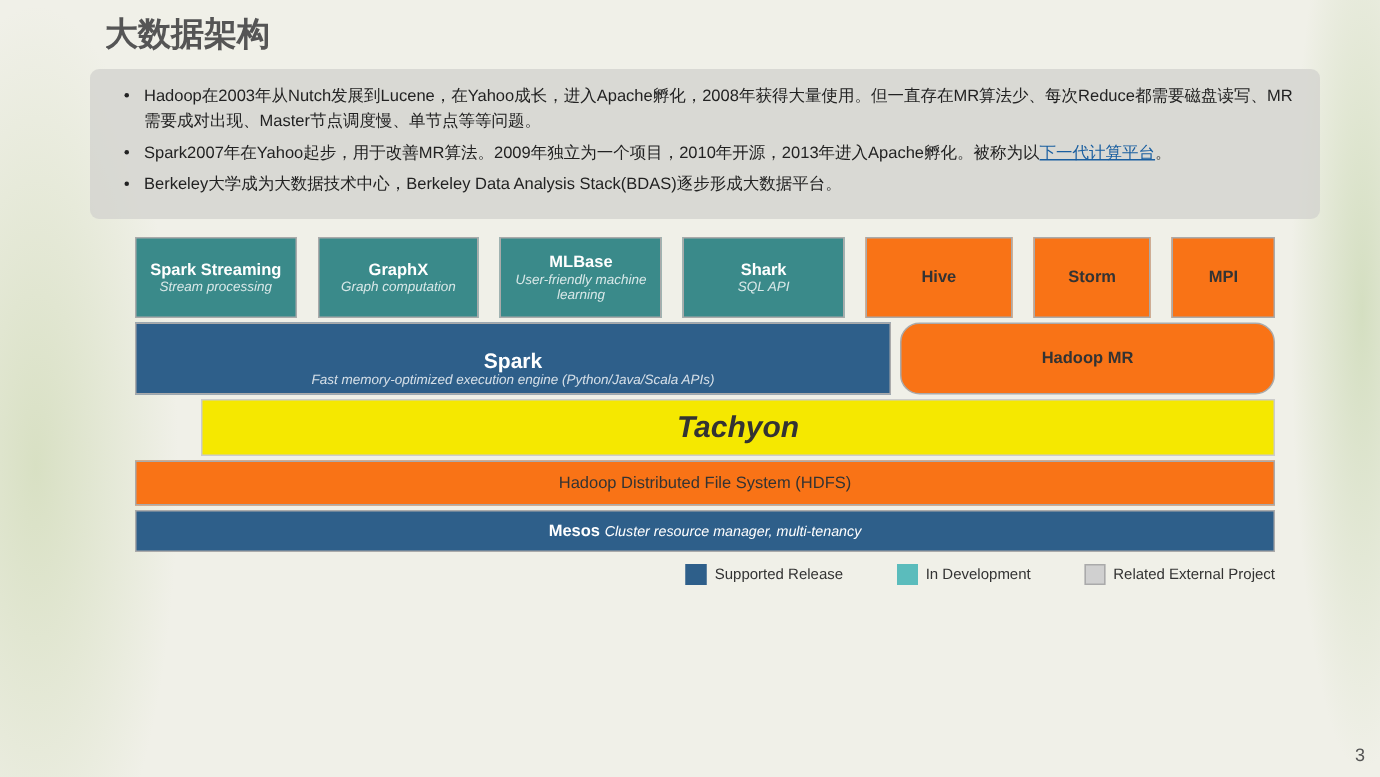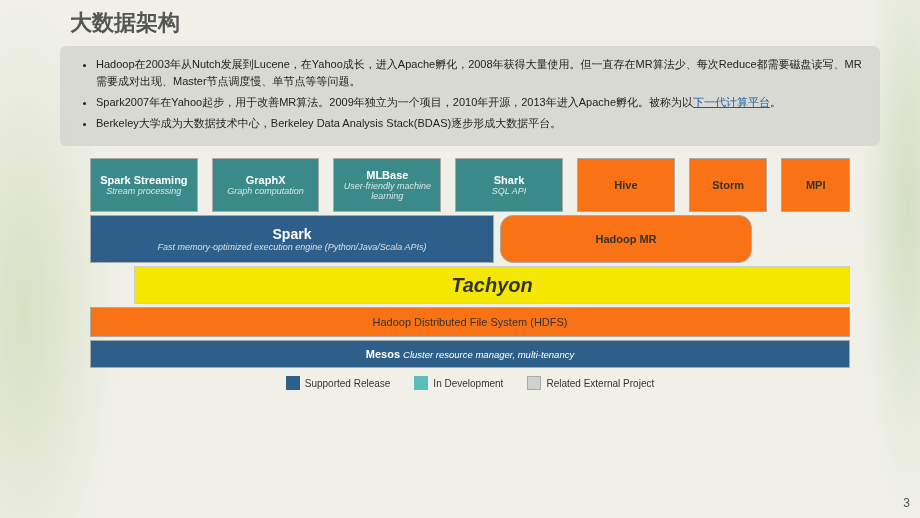--- a/index.html
+++ b/index.html
@@ -141,22 +141,22 @@
 
     
     .row-mesos {
       margin-bottom: 8px;
     }
 
     
     .legend {
       display: flex;
       align-items: center;
-      justify-content: center;
-      gap: 24px;
+      justify-content: flex-end;
+      gap: 36px;
       margin-top: 4px;
     }
     .legend-item {
       display: flex;
       align-items: center;
       gap: 5px;
       font-size: 10px;
       color: #333;
     }
     .legend-box {
@@ -230,21 +230,21 @@
       <div class="cell gray-light" style="width:80px; min-height:54px;">
         <div class="cell-title">Storm</div>
       </div>
 
       <div class="cell gray-light" style="width:70px; min-height:54px;">
         <div class="cell-title">MPI</div>
       </div>
     </div>
 
     <div class="row-spark">
-      <div class="cell blue-dark" style="width:404px; min-height:48px; flex-shrink:0;">
+      <div class="cell blue-dark" style="width:504px; min-height:48px; flex-shrink:0;justify-content:flex-end;">
         <div class="cell-title" style="font-size:14px;">Spark</div>
         <div class="cell-sub" style="color:rgba(255,255,255,0.8); font-size:9px;">Fast memory-optimized execution engine (Python/Java/Scala APIs)</div>
       </div>
       <div class="cell gray-light" style="width:252px; min-height:48px; margin-left:3px;border-radius:13px;">
         <div class="cell-title">Hadoop MR</div>
       </div>
     </div>
 
     <div class="row-tachyon">
       <div class="cell yellow-bright" style="width:100%; min-height:38px; border:1px solid #ccc;">

